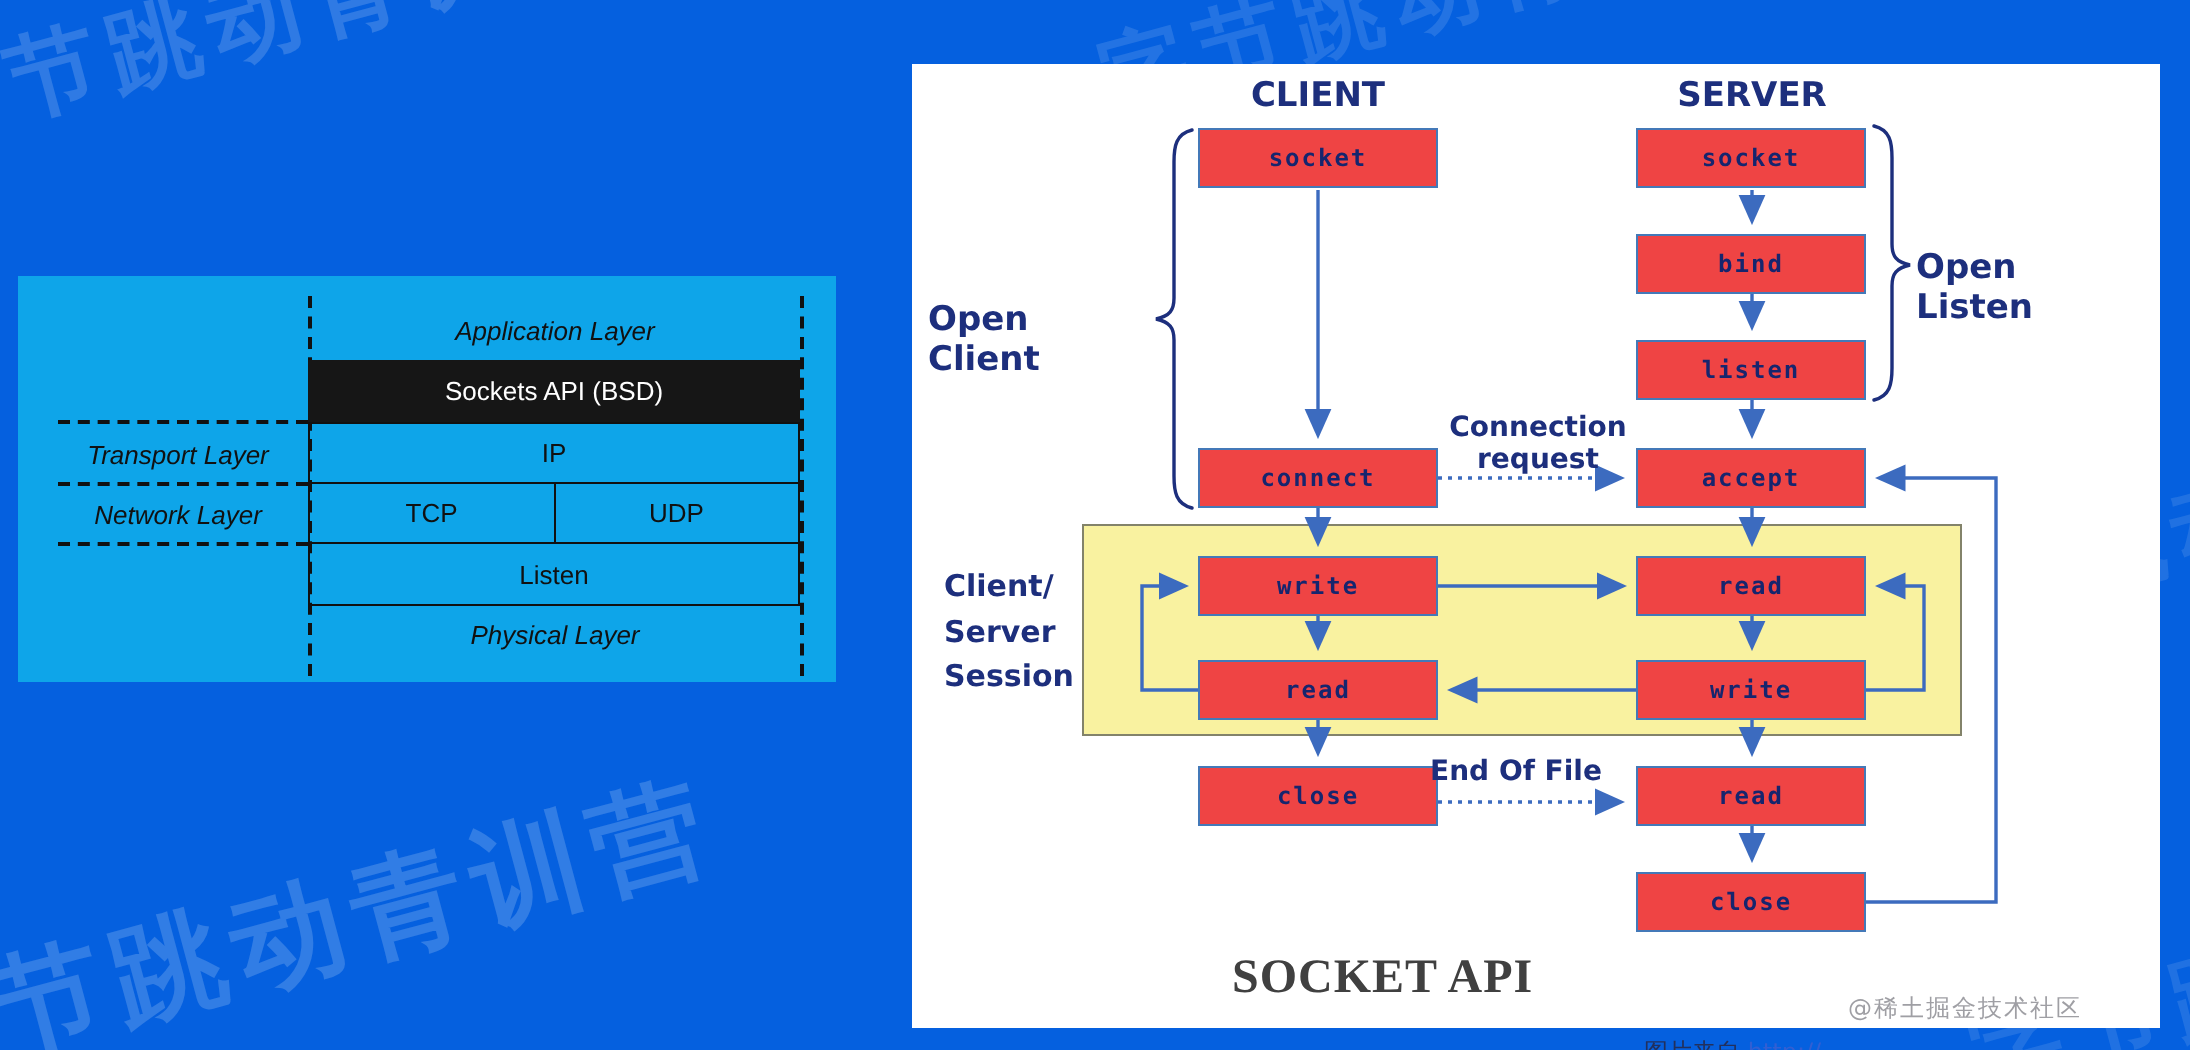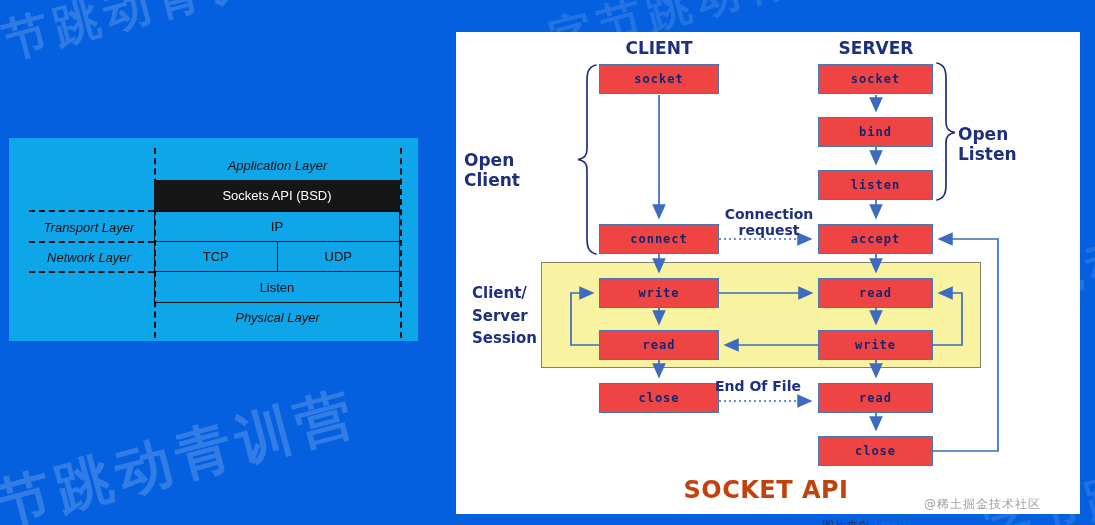--- a/index.html
+++ b/index.html
@@ -102,22 +102,22 @@
   .lbl{
     position:absolute;color:#1d2f7d;font-weight:bold;
     font-size:16px;line-height:1.15;
   }
   .lbl.open-client{left:8px;top:119px;width:108px;text-align:left;font-size:17px;}
   .lbl.open-listen{left:502px;top:93px;width:110px;text-align:left;font-size:17px;}
   .lbl.session{left:16px;top:250px;font-size:15px;line-height:1.5;}
   .lbl.conn-req{left:255px;top:174px;width:116px;text-align:center;font-size:14px;}
   .lbl.eof{left:252px;top:346px;width:100px;text-align:center;font-size:14px;}
   .diagram-title{
-    position:absolute;left:160px;top:444px;width:300px;text-align:center;
-    font-weight:bold;font-size:24px;color:#c2410c;letter-spacing:0.5px;
+    position:absolute;left:160px;top:444px;width:300px;text-align:left;
+    font-weight:bold;font-size:24px;color:#404040;letter-spacing:0.5px;font-family:Liberation Serif, serif;
   }
 
   
   .credit-wm{
     position:absolute;z-index:3;left:924px;top:496px;
     font-size:12px;color:rgba(142,142,148,0.85);
     letter-spacing:1px;white-space:nowrap;
   }
   .caption-cut{
     position:absolute;z-index:3;left:822px;top:518px;

